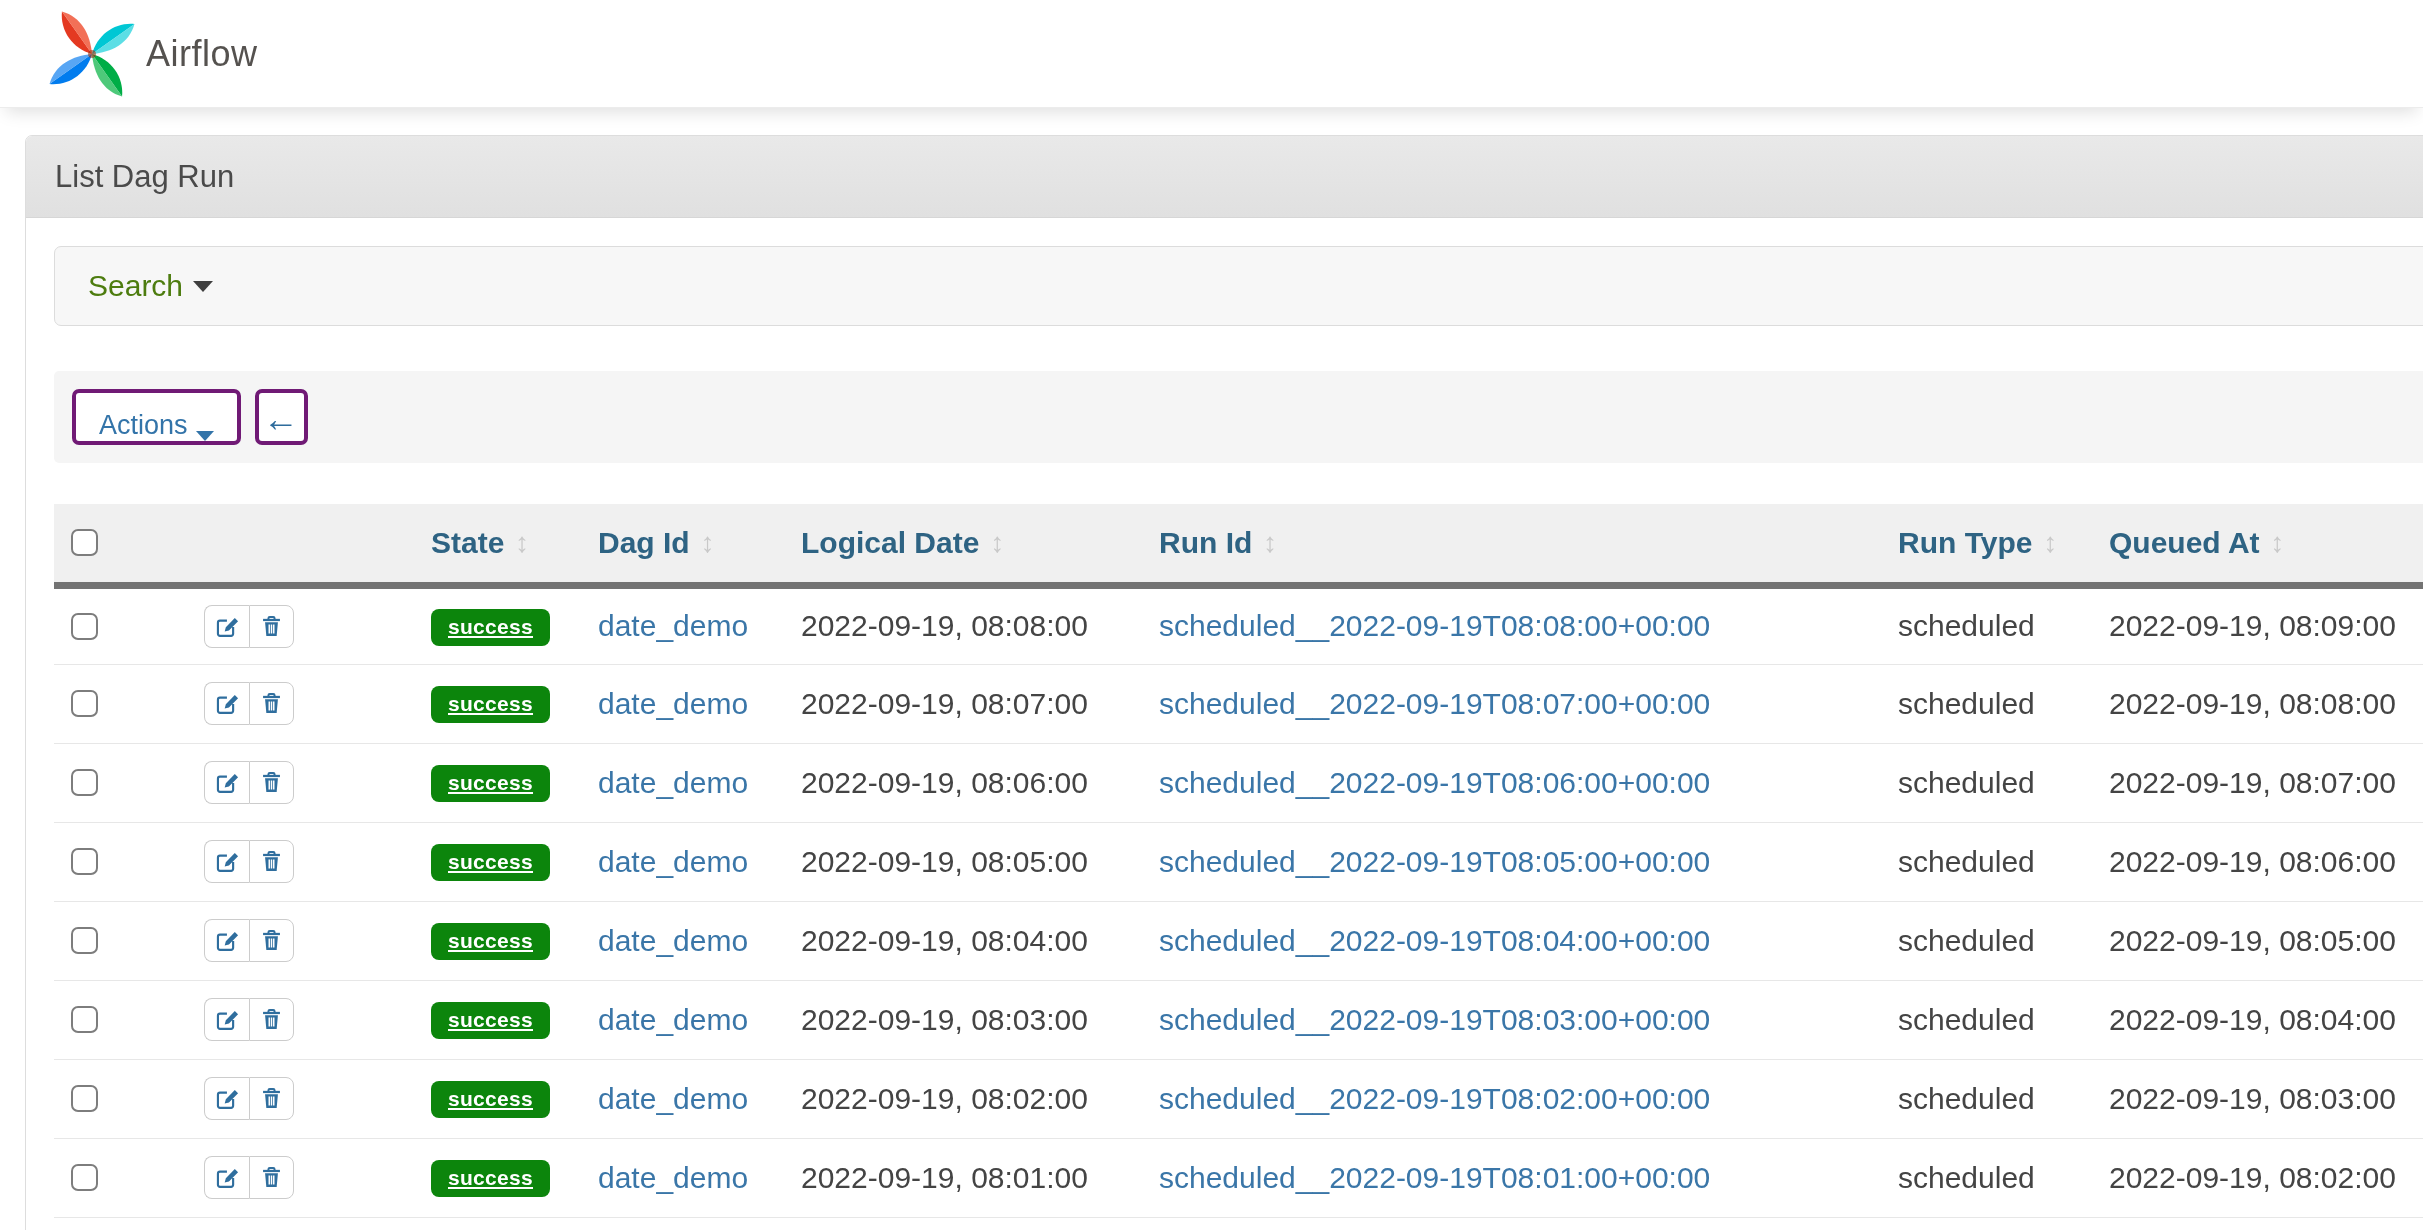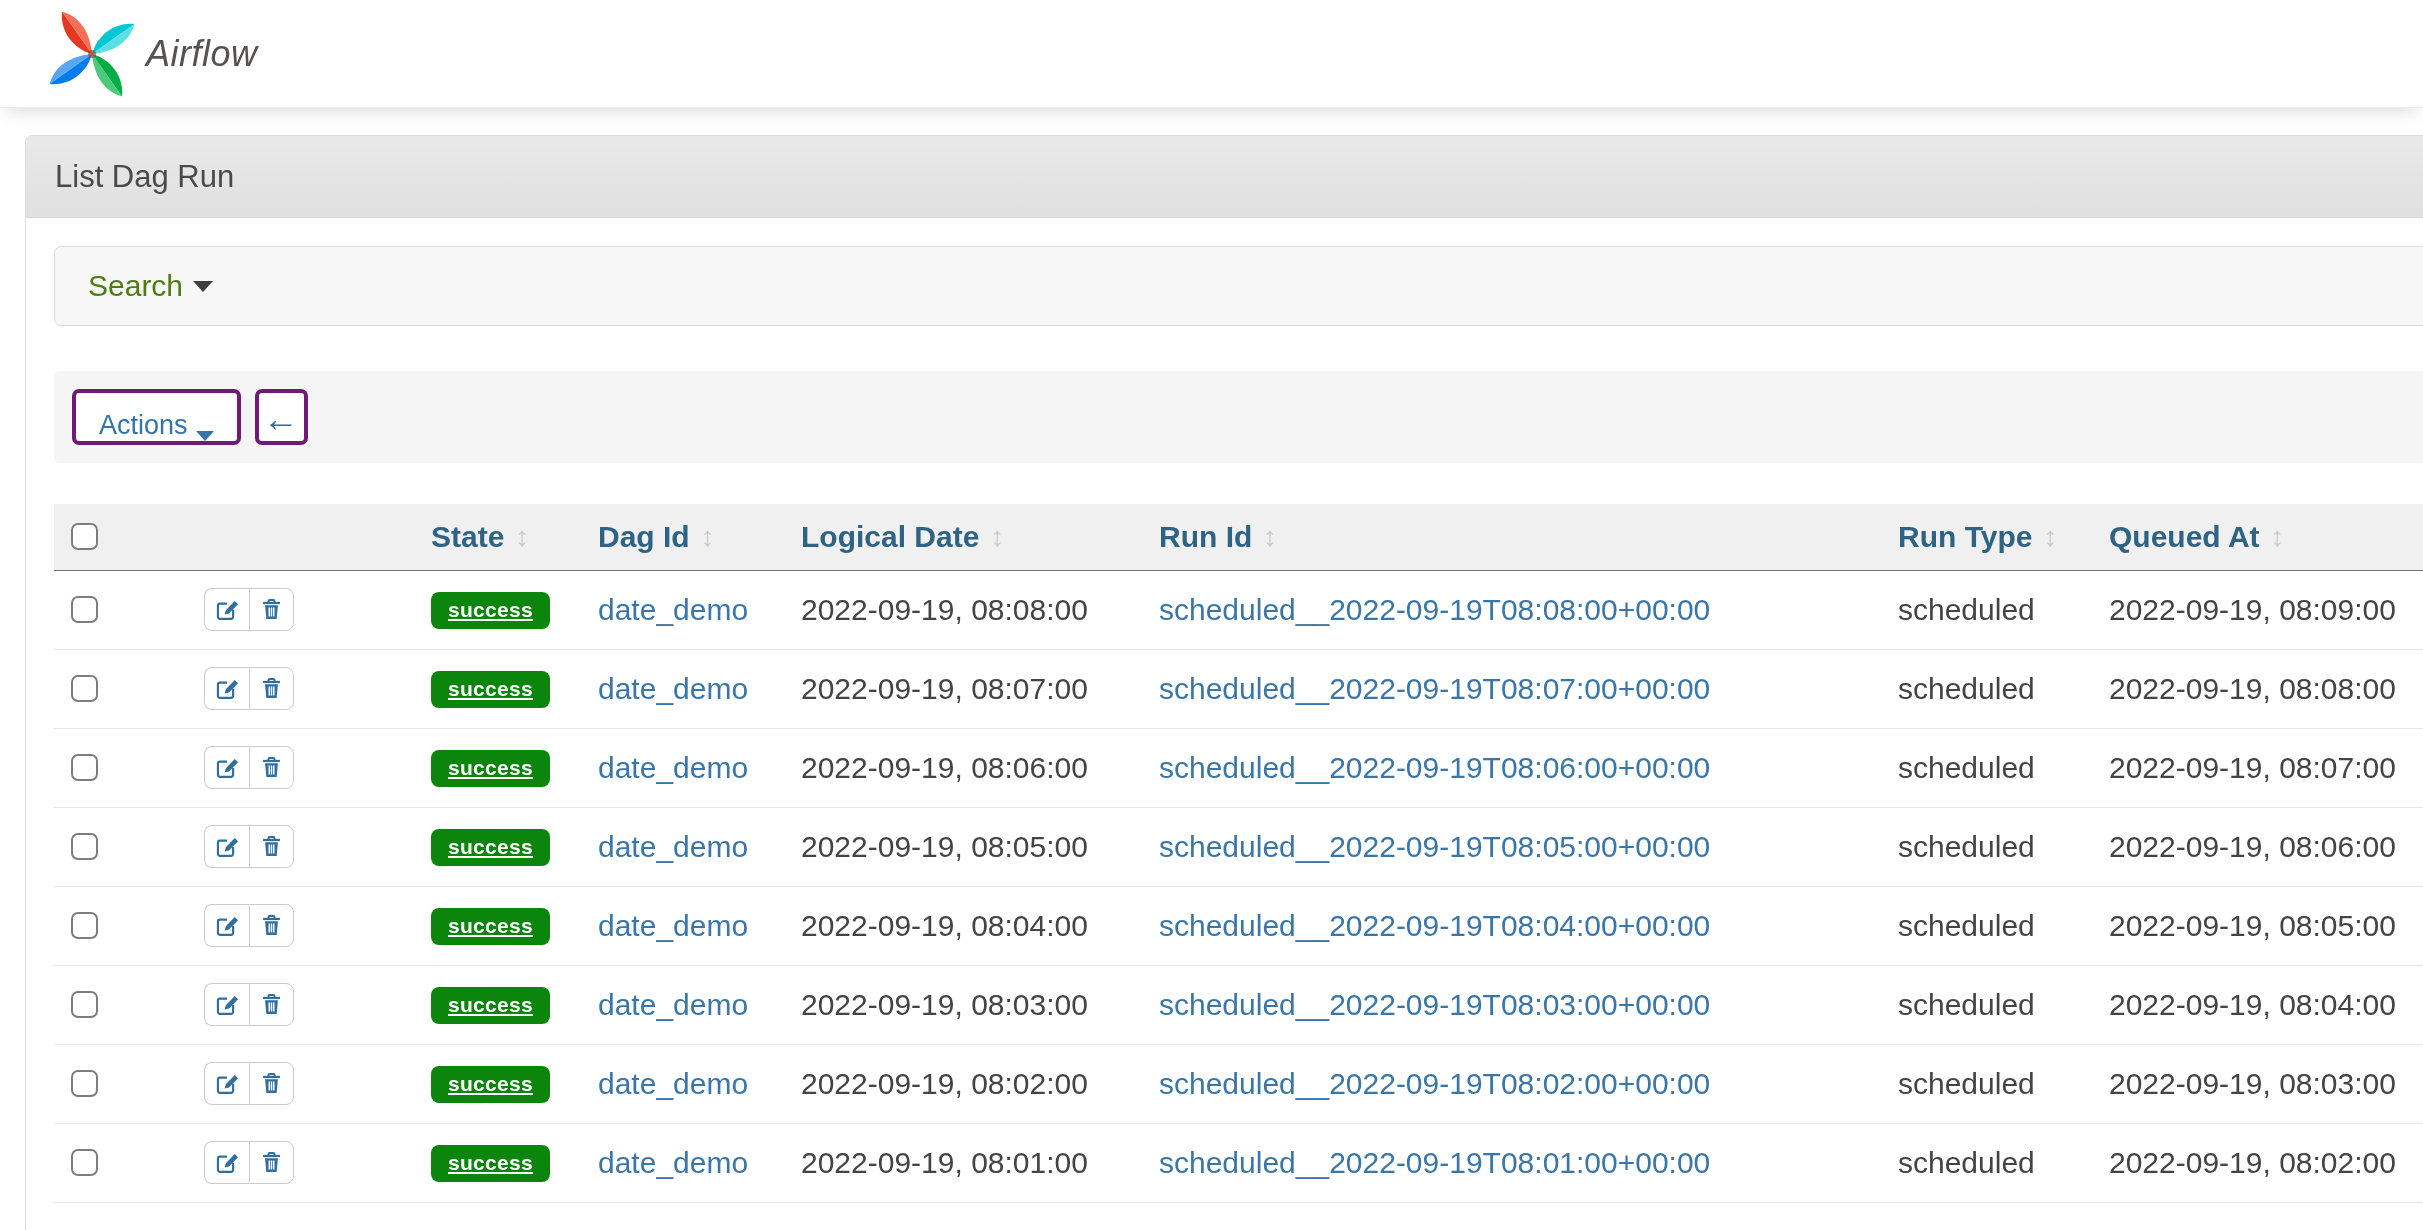--- a/index.html
+++ b/index.html
@@ -2,21 +2,21 @@
 <html><head>
 <meta charset="utf-8">
 <style>
   * { margin:0; padding:0; box-sizing:border-box; }
   html,body { width:2423px; height:1230px; overflow:hidden; background:#fff;
               font-family:"Liberation Sans", sans-serif; }
 
   
   .navbar { height:108px; background:#fff; display:flex; align-items:center;
             padding-left:46px; border-bottom:1px solid #ececec;
-            box-shadow:0 10px 16px -6px rgba(0,0,0,0.13); position:relative; z-index:5;font-style:italic; }
+            box-shadow:0 10px 16px -6px rgba(0,0,0,0.13); position:relative; z-index:5; }
   .logo { width:92px; height:92px; flex:0 0 auto; }
   .brand { font-size:36px; color:#55524f; margin-left:8px; letter-spacing:0.5px; }
   .nav-list { list-style:none; display:flex; margin-left:66px; }
   .nav-item { display:flex; align-items:center; padding:0 27px; cursor:pointer; }
   .nav-item .lbl { font-size:28px; font-weight:bold; color:#51504f; }
   .caret { display:inline-block; width:0; height:0; margin-left:9px;
            border-left:9px solid transparent; border-right:9px solid transparent;
            border-top:10px solid #cdbcd9; }
 
   
@@ -43,22 +43,22 @@
   .btn { background:#fff; border:4px solid #701a75; border-radius:7px; height:56px;
          display:flex; align-items:flex-end; justify-content:center; cursor:pointer; }
   .btn-actions { padding:0 23px; }
   .btn-actions .lbl { font-size:27px; color:#3374a9; }
   .caret-blue { border-top-color:#3374a9; margin-left:8px; }
   .btn-back { width:53px; margin-left:14px; font-size:36px; font-weight:bold;
               color:#2e6c9c; line-height:1; padding-bottom:4px; }
 
   
   table { table-layout:fixed; width:2555px; border-collapse:collapse; font-size:30px; }
-  thead th { background:#f0f0f0; height:66px; text-align:left; vertical-align:middle;
-             font-weight:bold; color:#2e6383; border-bottom:1px solid #737373; }
+  thead th { background:#f0f0f0; height:81px; text-align:left; vertical-align:middle;
+             font-weight:bold; color:#2e6383; border-bottom:7px solid #737373; }
   .sort { font-size:28px; color:#c9c9c9; font-weight:normal; margin-left:11px;
           vertical-align:1px; }
   tbody td { height:79px; border-bottom:1px solid #e7e7e7; vertical-align:middle;
              color:#444; }
   .cb { appearance:none; -webkit-appearance:none; width:27px; height:27px;
         border:2.5px solid #7d7d7d; border-radius:7px; background:#fff;
         margin-left:17px; display:block; cursor:pointer; }
   .btn-group { display:inline-flex; margin-left:75px; }
   .icon-btn { width:45px; height:43px; background:#fff; border:1px solid #ccc;
               display:flex; align-items:center; justify-content:center; cursor:pointer; }

